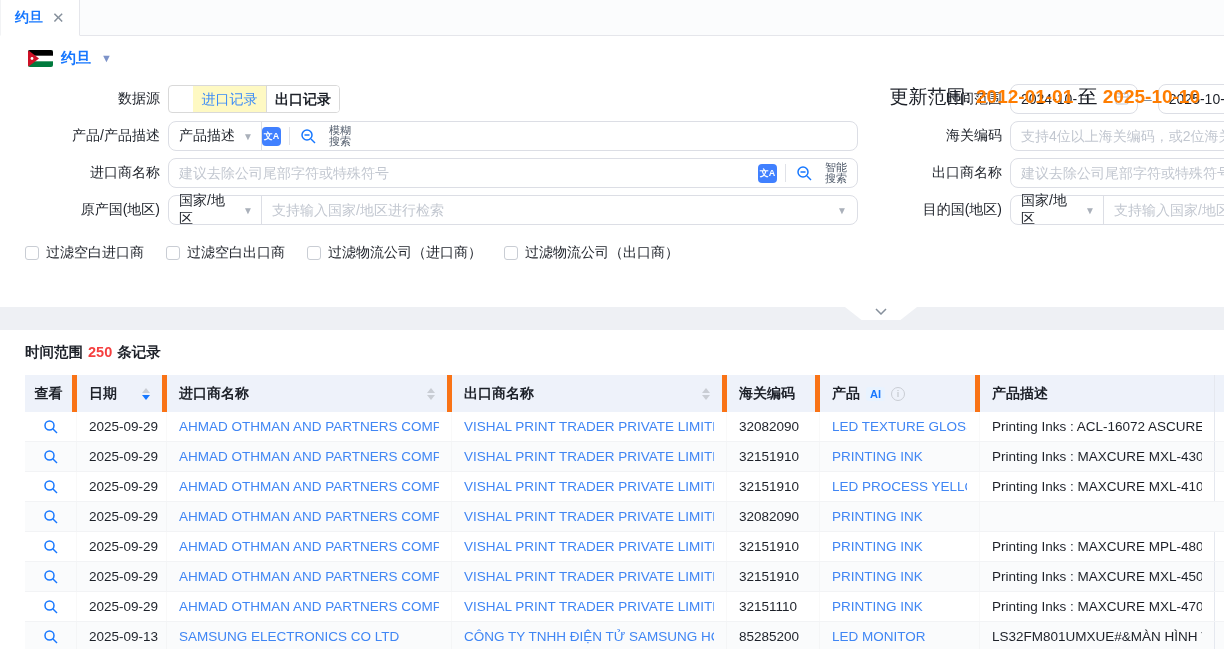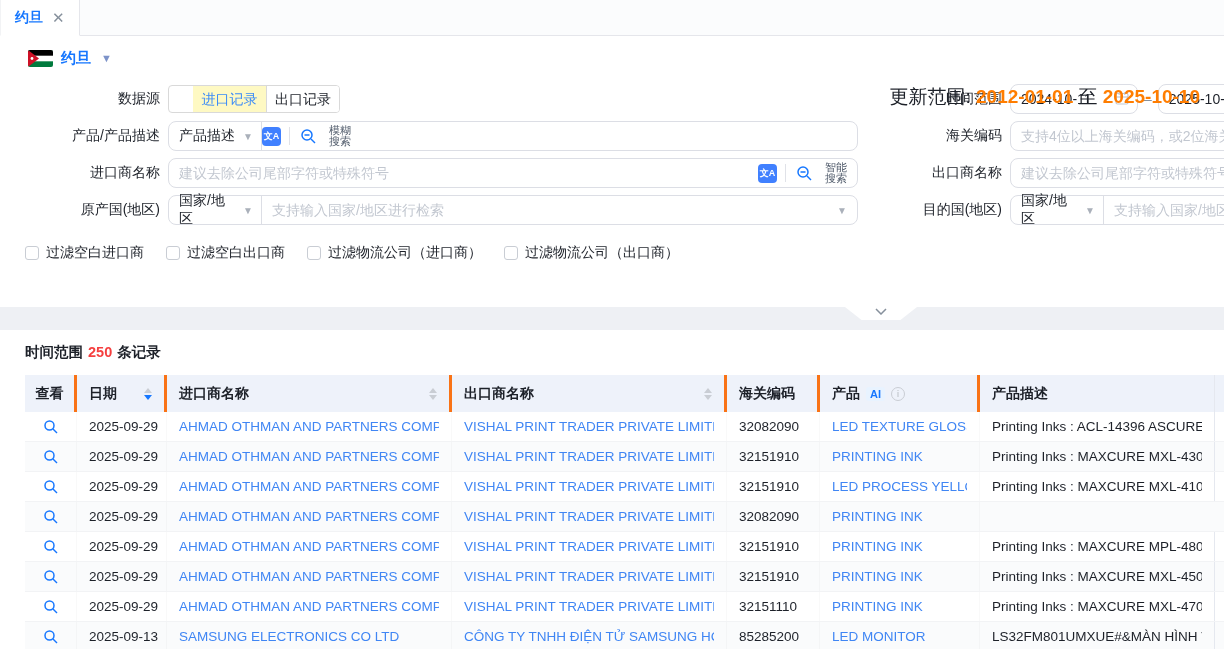--- a/index.html
+++ b/index.html
@@ -33,21 +33,21 @@
   .form { margin-top:4px; }
   .frow { display:flex; align-items:center; margin-bottom:7px; height:30px; }
   .lbl-l { width:168px; text-align:right; padding-right:8px; color:#1d2129; flex:none; }
   .field-l { width:690px; flex:none; display:flex; align-items:center; }
   .lbl-r { width:152px; text-align:right; padding-right:8px; color:#1d2129; flex:none; }
   .field-r { display:flex; align-items:center; flex:none; }
 
   .seg { display:flex; border:1px solid #d9d9d9; border-radius:4px; overflow:hidden; height:28px; }
   .seg-btn { width:73px; text-align:center; line-height:26px; background:#fff; cursor:pointer; font-size:14px; }
   .seg-btn.active { background:#fef9c3; color:#3c8cf7;margin-left:24px; }
-  .seg-btn + .seg-btn { border-left:1px solid #d9d9d9; }
+  .seg-btn + .seg-btn { border-left:1px solid #d9d9d9;font-weight:bold; }
 
   .ctrl { border:1px solid #dcdee5; border-radius:8px; background:#fff; display:flex; align-items:center; height:30px; }
   .ctrl input { border:none; outline:none; font-size:14px; font-family:inherit; color:#1d2129; background:transparent; height:100%; }
   .ctrl input::placeholder { color:#c2c7d0; }
 
   .sel { display:flex; align-items:center; justify-content:space-between; padding:0 8px 0 10px; height:100%; cursor:pointer; flex:none; }
   .sel-val { font-size:14px; color:#1d2129; }
   .sel-caret, .input-caret { color:#aab0ba; font-size:10px; margin-left:6px; }
   .vdiv { width:1px; height:29px; background:#dcdee5; flex:none; }
   .vdiv2 { width:1px; height:18px; background:#e0e2e8; flex:none; margin:0 8px; }
@@ -82,21 +82,21 @@
                      clip-path:polygon(0 0,100% 0,77% 100%,23% 100%); display:flex; align-items:flex-start; justify-content:center; cursor:pointer; }
   .collapse-handle svg { margin-top:1px; }
 
   
   .results-panel { position:absolute; top:330px; left:0; width:1224px; height:319px; background:#fff; overflow:hidden; }
   .summary { padding:13px 0 0 25px; font-weight:700; font-size:14.5px; }
   .summary .cnt { color:#f53f3f; padding:0 5px; }
 
   .table { margin:13px 0 0 25px; width:1240px; }
   .thead { display:flex; background:#eef2fa; height:37px; align-items:center; font-weight:700; font-size:14px; }
-  .th { display:flex; align-items:center; padding:0 12px; height:100%; border-right:3px solid #f97316; }
+  .th { display:flex; align-items:center; padding:0 12px; height:100%; border-right:5px solid #f97316; }
   .tr { display:flex; height:30px; align-items:center; font-size:13.5px; background:#fff; border-bottom:1px solid #f2f3f5; }
   .tr.alt { background:#fafbfc; }
   .td { padding:0 12px; white-space:nowrap; overflow:hidden; height:100%; display:flex; align-items:center; border-right:1px solid rgba(0,0,0,0.025); }
 
   .c-view { width:52px; justify-content:center; padding:0; flex:none; }
   .c-date { width:90px; flex:none; }
   .c-imp  { width:285px; flex:none; }
   .c-exp  { width:275px; flex:none; }
   .c-hs   { width:93px; flex:none; }
   .c-prod { width:160px; flex:none; }
@@ -347,21 +347,21 @@
           <span class="link">AHMAD OTHMAN AND PARTNERS COMPA...</span>
         </div>
       <div class="td c-exp">
           <span class="link">VISHAL PRINT TRADER PRIVATE LIMITED</span>
         </div>
       <div class="td c-hs">32082090</div>
       <div class="td c-prod">
           <span class="link">LED TEXTURE GLOSS ...</span>
         </div>
       <div class="td c-desc">
-          <span class="desc-txt"><span>Printing Inks : ACL-14396 ASCURE </span></span>
+          <span class="desc-txt"><span>Printing Inks : ACL-16072 ASCURE </span></span>
         </div>
       <div class="td c-extra"></div>
     </div>
 
     <div class="tr alt">
       <div class="td c-view">
           <span class="view-btn">
             <svg width="16" height="16" viewBox="0 0 16 16" fill="none" stroke="#1677ff" stroke-width="1.5">
               <circle cx="6.5" cy="6.5" r="4.5"></circle>
               <line x1="10" y1="10" x2="14" y2="14"></line>

